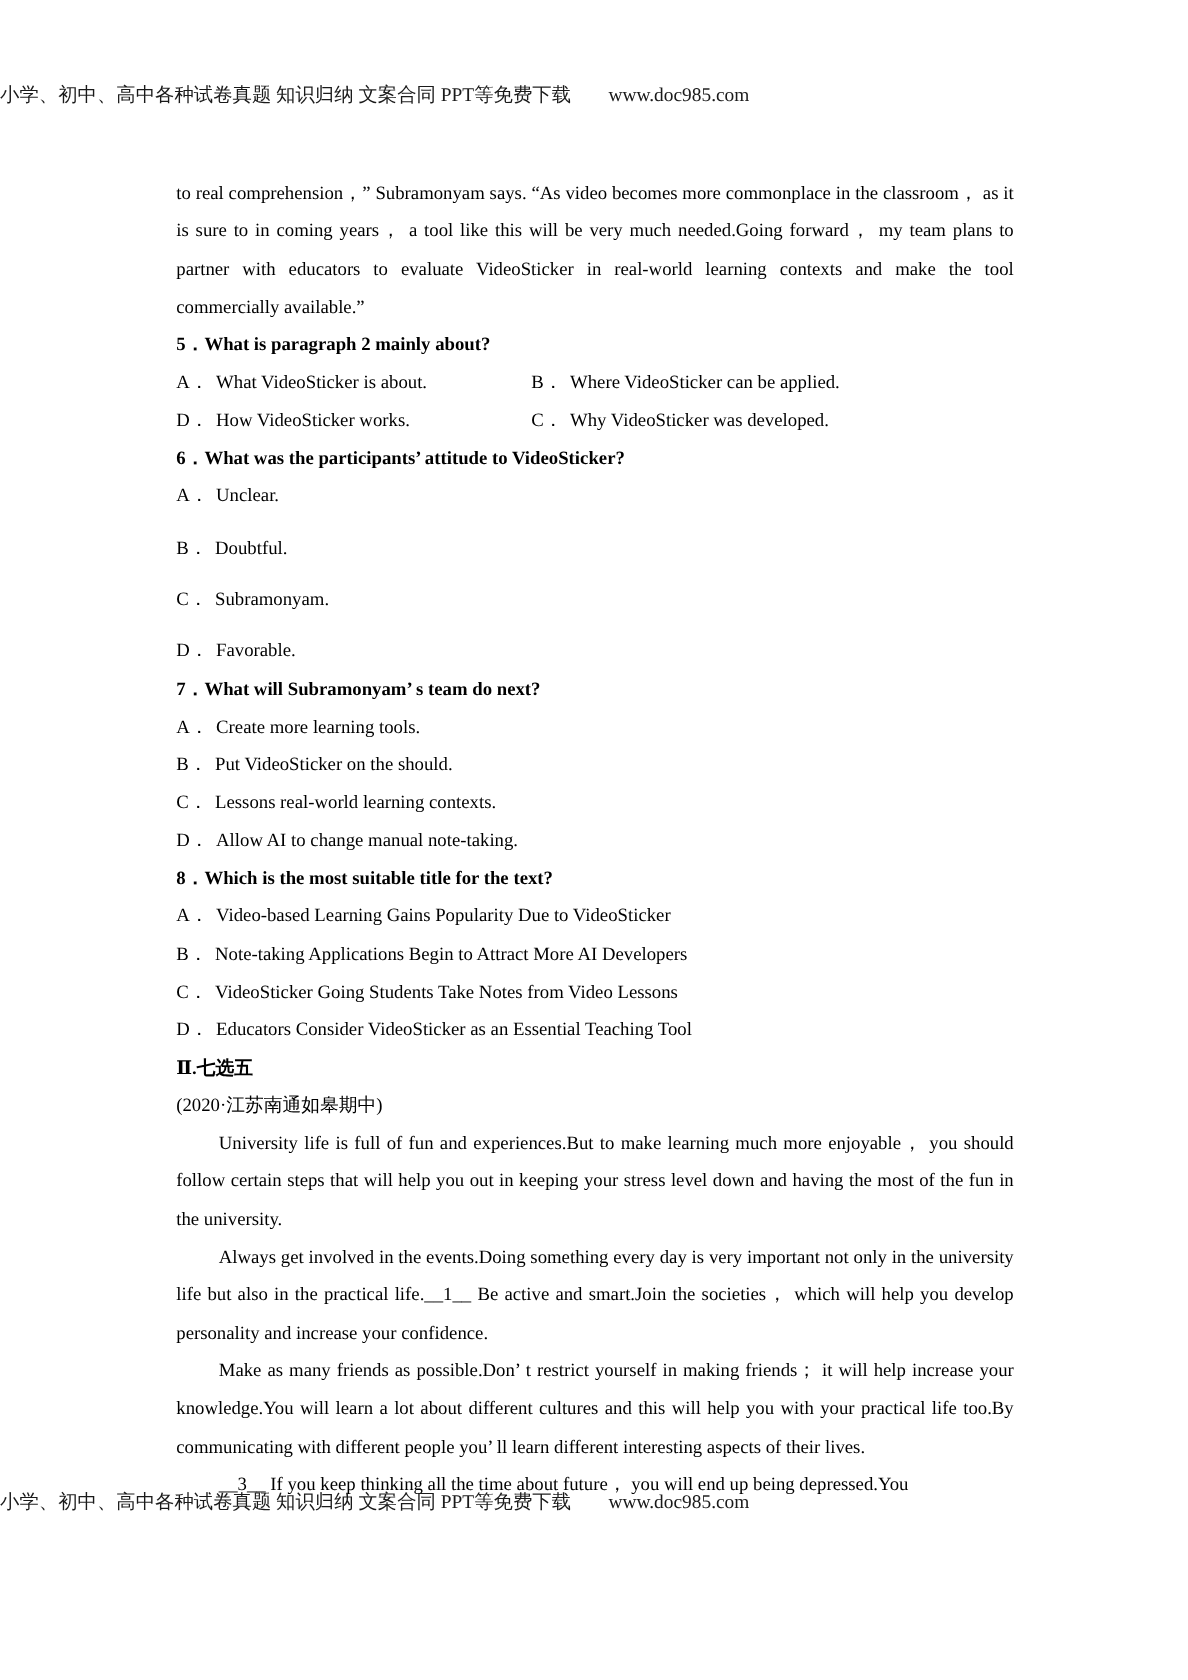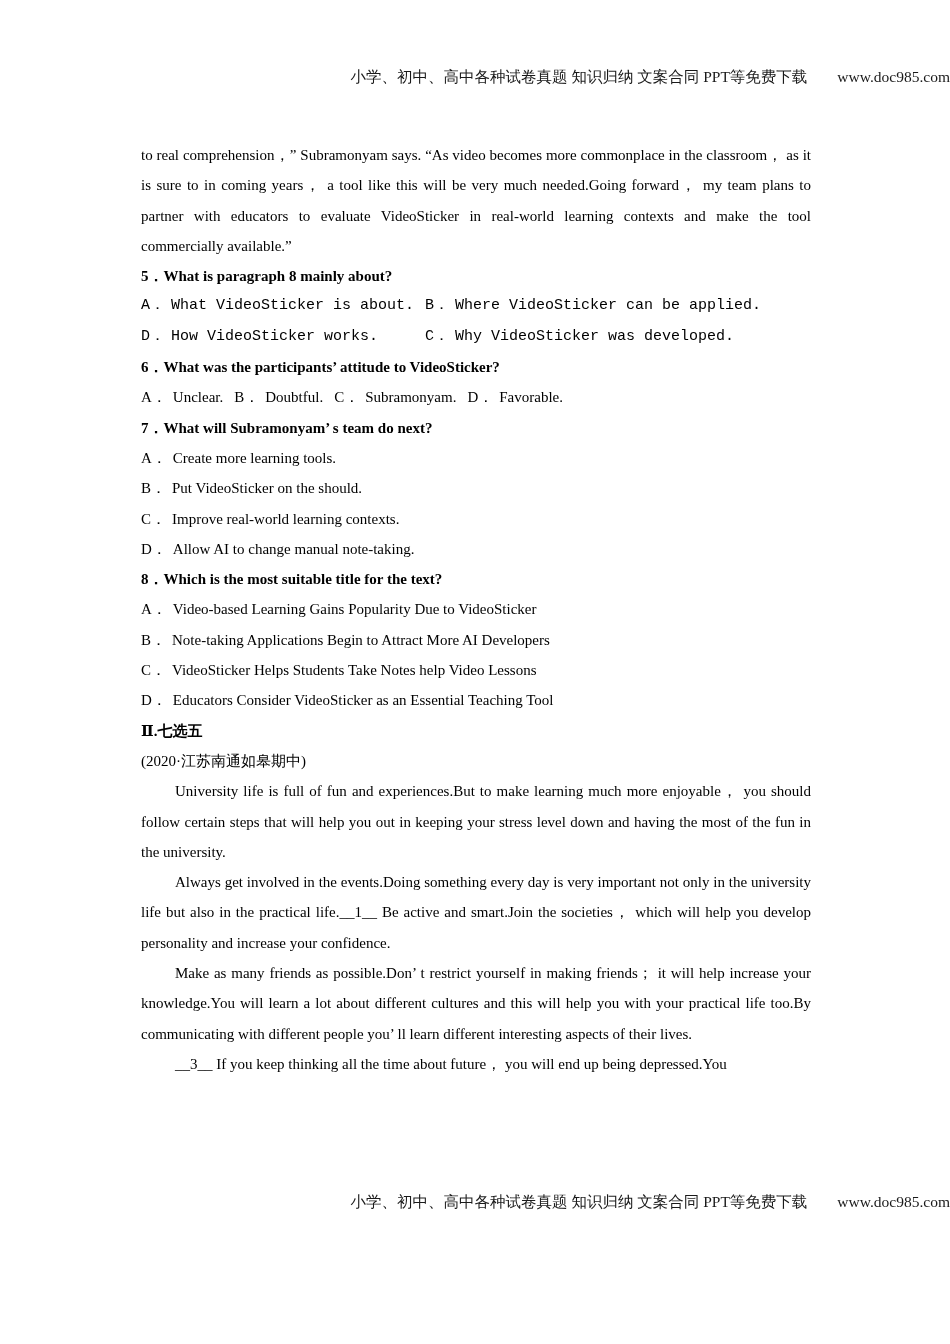--- a/index.html
+++ b/index.html
@@ -10,21 +10,21 @@
     height: 1344px;
     background: #ffffff;
     color: #000000;
     font-family: "Liberation Serif", "DejaVu Serif", serif;
     overflow: hidden;
   }
   .page-header, .page-footer {
     position: absolute;
     left: 0;
     width: 100%;
-    text-align: right;
+    text-align: left;
     font-size: 15.5px;
     line-height: 22px;
     color: #1a1a1a;
     white-space: nowrap;
   }
   .page-header { top: 66px; }
   .page-footer { top: 1191px; }
   .site-url { margin-left: 30px; }
   .content {
     position: absolute;
@@ -41,28 +41,28 @@
   .indent { text-indent: 34px; }
   .stem {
     margin: 0;
     font-weight: bold;
   }
   .qnum { font-weight: bold; }
   .opt-grid {
     display: grid;
     grid-template-columns: 284px 1fr;
     margin: 0;
-    font-family: Liberation Mono, monospace;
   }
   .opt { margin: 0; }
   .opt-inline-row {
     display: flex;
     flex-wrap: nowrap;
     gap: 11px;
     margin: 0;
+    flex-direction: column;
   }
   .olabel { margin-right: 6px; }
   .heading2 {
     margin: 0;
     font-weight: bold;
   }
   .source-line { margin: 0; }
 </style>
 </head>
 <body>
@@ -70,46 +70,46 @@
 <div class="page">
 
   <div class="page-header">
     <span>小学、初中、高中各种试卷真题 知识归纳 文案合同 PPT等免费下载</span><span class="site-url">www.doc985.com</span>
   </div>
 
   <div class="content">
 
     <p class="para">to real comprehension，” Subramonyam says. “As video becomes more commonplace in the classroom， as it is sure to in coming years， a tool like this will be very much needed.Going forward， my team plans to partner with educators to evaluate VideoSticker in real-world learning contexts and make the tool commercially available.”</p>
 
-    <p class="stem"><span class="qnum">5．</span><span>What is paragraph 8 mainly about?</span></p>
+    <p class="stem"><span class="qnum">5．</span><span>What is paragraph 2 mainly about?</span></p>
     <div class="opt-grid">
       <p class="opt"><span class="olabel">A．</span><span>What VideoSticker is about.</span></p>
       <p class="opt"><span class="olabel">B．</span><span>Where VideoSticker can be applied.</span></p>
       <p class="opt"><span class="olabel">D．</span><span>How VideoSticker works.</span></p>
       <p class="opt"><span class="olabel">C．</span><span>Why VideoSticker was developed.</span></p>
     </div>
 
     <p class="stem"><span class="qnum">6．</span><span>What was the participants’ attitude to VideoSticker?</span></p>
     <div class="opt-inline-row">
       <p class="opt"><span class="olabel">A．</span><span>Unclear.</span></p>
       <p class="opt"><span class="olabel">B．</span><span>Doubtful.</span></p>
       <p class="opt"><span class="olabel">C．</span><span>Subramonyam.</span></p>
       <p class="opt"><span class="olabel">D．</span><span>Favorable.</span></p>
     </div>
 
     <p class="stem"><span class="qnum">7．</span><span>What will Subramonyam’ s team do next?</span></p>
     <p class="opt"><span class="olabel">A．</span><span>Create more learning tools.</span></p>
     <p class="opt"><span class="olabel">B．</span><span>Put VideoSticker on the should.</span></p>
-    <p class="opt"><span class="olabel">C．</span><span>Improve real-world learning contexts.</span></p>
+    <p class="opt"><span class="olabel">C．</span><span>Lessons real-world learning contexts.</span></p>
     <p class="opt"><span class="olabel">D．</span><span>Allow AI to change manual note-taking.</span></p>
 
     <p class="stem"><span class="qnum">8．</span><span>Which is the most suitable title for the text?</span></p>
     <p class="opt"><span class="olabel">A．</span><span>Video-based Learning Gains Popularity Due to VideoSticker</span></p>
     <p class="opt"><span class="olabel">B．</span><span>Note-taking Applications Begin to Attract More AI Developers</span></p>
-    <p class="opt"><span class="olabel">C．</span><span>VideoSticker Helps Students Take Notes help Video Lessons</span></p>
+    <p class="opt"><span class="olabel">C．</span><span>VideoSticker Going Students Take Notes from Video Lessons</span></p>
     <p class="opt"><span class="olabel">D．</span><span>Educators Consider VideoSticker as an Essential Teaching Tool</span></p>
 
     <p class="heading2">Ⅱ.七选五</p>
     <p class="source-line">(2020·江苏南通如皋期中)</p>
 
     <p class="para indent">University life is full of fun and experiences.But to make learning much more enjoyable， you should follow certain steps that will help you out in keeping your stress level down and having the most of the fun in the university.</p>
     <p class="para indent">Always get involved in the events.Doing something every day is very important not only in the university life but also in the practical life.__1__ Be active and smart.Join the societies， which will help you develop personality and increase your confidence.</p>
     <p class="para indent">Make as many friends as possible.Don’ t restrict yourself in making friends； it will help increase your knowledge.You will learn a lot about different cultures and this will help you with your practical life too.By communicating with different people you’ ll learn different interesting aspects of their lives.</p>
     <p class="para indent">__3__ If you keep thinking all the time about future， you will end up being depressed.You</p>
 

